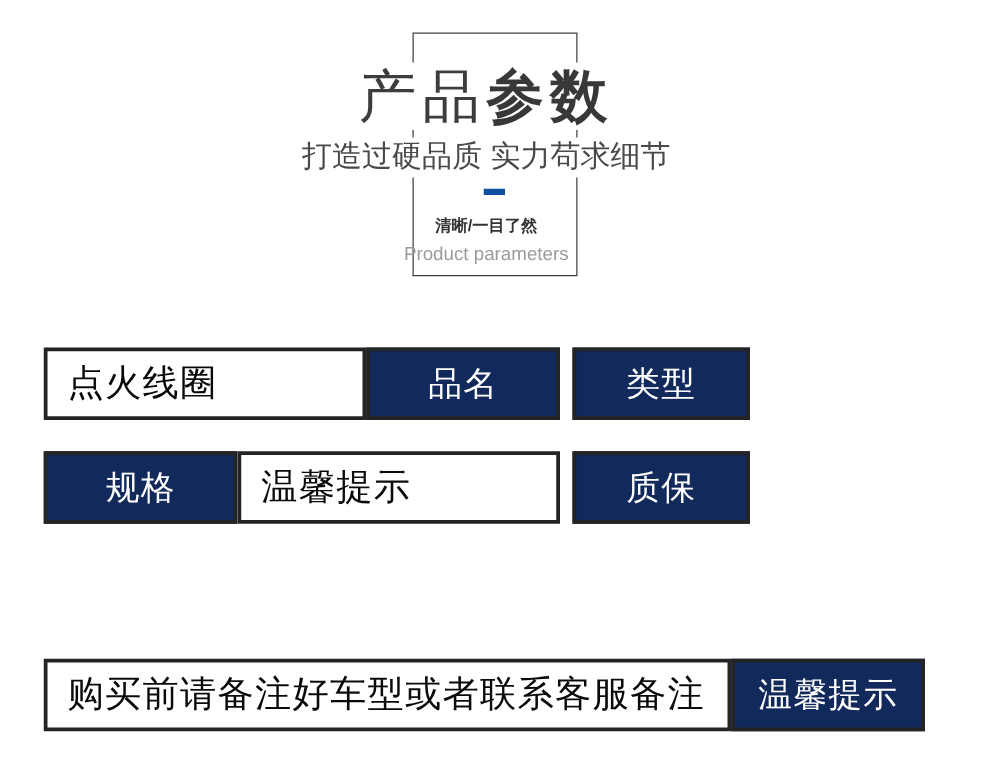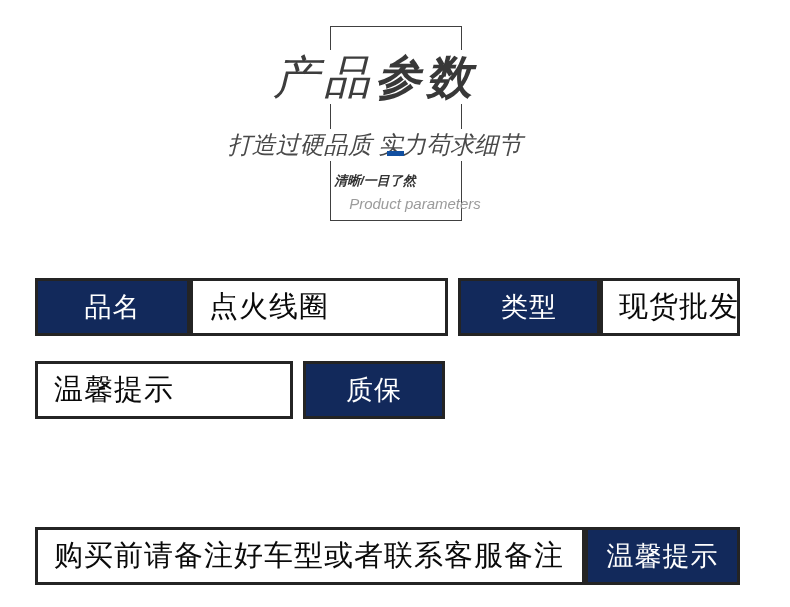--- a/index.html
+++ b/index.html
@@ -17,45 +17,43 @@
     position: absolute;
     left: 330px;
     top: 26px;
     width: 130px;
     height: 193px;
     border: 1px solid #404040;
     background: transparent;
   }
   .hdr-center {
     position: absolute;
-    left: 375px;
+    left: 389px;
     transform: translateX(-50%);
     white-space: nowrap;
     text-align: center;
-    font-style: italic;
   }
   .page-title {
     top: 50px;
     background: #ffffff;
     padding: 0 12px;
     font-size: 46px;
     line-height: 54px;
     color: #3d3d3d;
     letter-spacing: 5px;
   }
   .title-regular { font-weight: 400; }
   .title-bold { font-weight: 900; color: #383838; }
   .subtitle {
     top: 110px;
     background: #ffffff;
     padding: 0 8px;
     font-size: 24px;
     line-height: 32px;
     color: #494949;
-    margin-top: 19px;
   }
   .accent-dash {
     position: absolute;
     left: 387px;
     top: 151px;
     width: 17px;
     height: 5px;
     background: #114fa0;
   }
   .tagline {
@@ -66,21 +64,20 @@
     color: #333333;
     background: transparent;
   }
   .tagline-en {
     top: 194px;
     font-size: 15px;
     line-height: 19px;
     font-weight: 400;
     color: #9b9b9b;
     background: transparent;
-    margin-left: 40px;
   }
 
   
   .spec-table {
     position: absolute;
     left: 35px;
     top: 278px;
     width: 705px;
   }
   .spec-row {
@@ -130,28 +127,28 @@
     </div>
     <div class="hdr-center subtitle">打造过硬品质 实力苟求细节</div>
     <div class="accent-dash"></div>
     <div class="hdr-center tagline">清晰/一目了然</div>
     <div class="hdr-center tagline-en">Product parameters</div>
   </div>
 
   <div class="spec-table">
 
     <div class="spec-row">
+      <div class="cell cell-value w-value-l">点火线圈</div>
       <div class="cell cell-label w-label">品名</div>
-      <div class="cell cell-value w-value-l">点火线圈</div>
       <div class="group-gap"></div>
       <div class="cell cell-label w-label-r">类型</div>
-      <div class="cell cell-value w-value-r">现货批发</div>
     </div>
 
     <div class="spec-row">
+      <div class="cell cell-label w-label">规格</div>
       <div class="cell cell-value w-value-l">温馨提示</div>
       <div class="group-gap"></div>
       <div class="cell cell-label w-label-r">质保</div>
     </div>
 
     <div class="spec-row">
     </div>
 
     <div class="spec-row">
       <div class="cell cell-value w-value-full">购买前请备注好车型或者联系客服备注</div>

